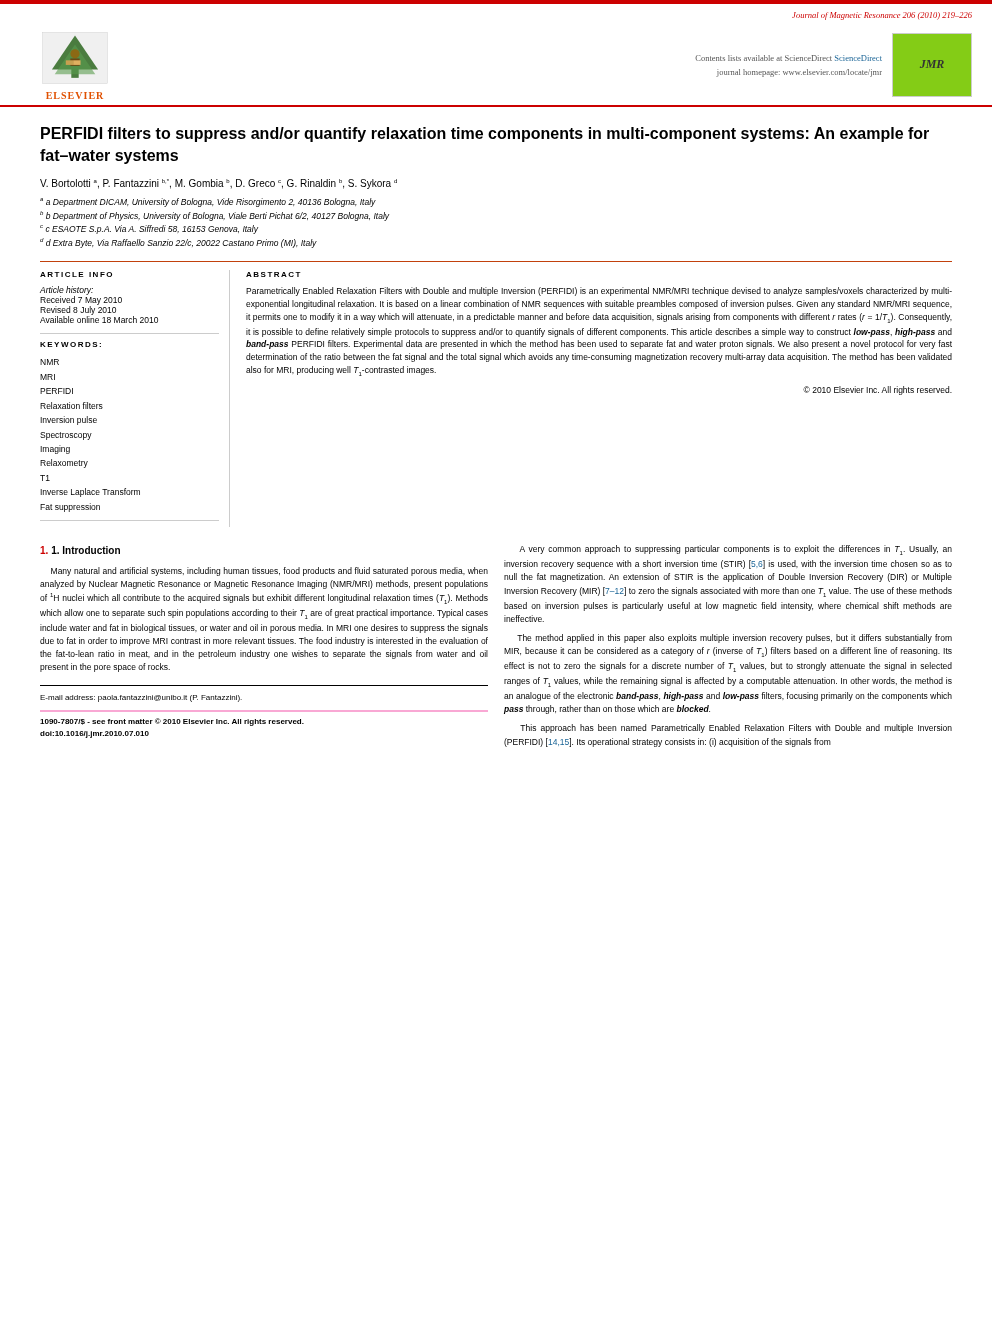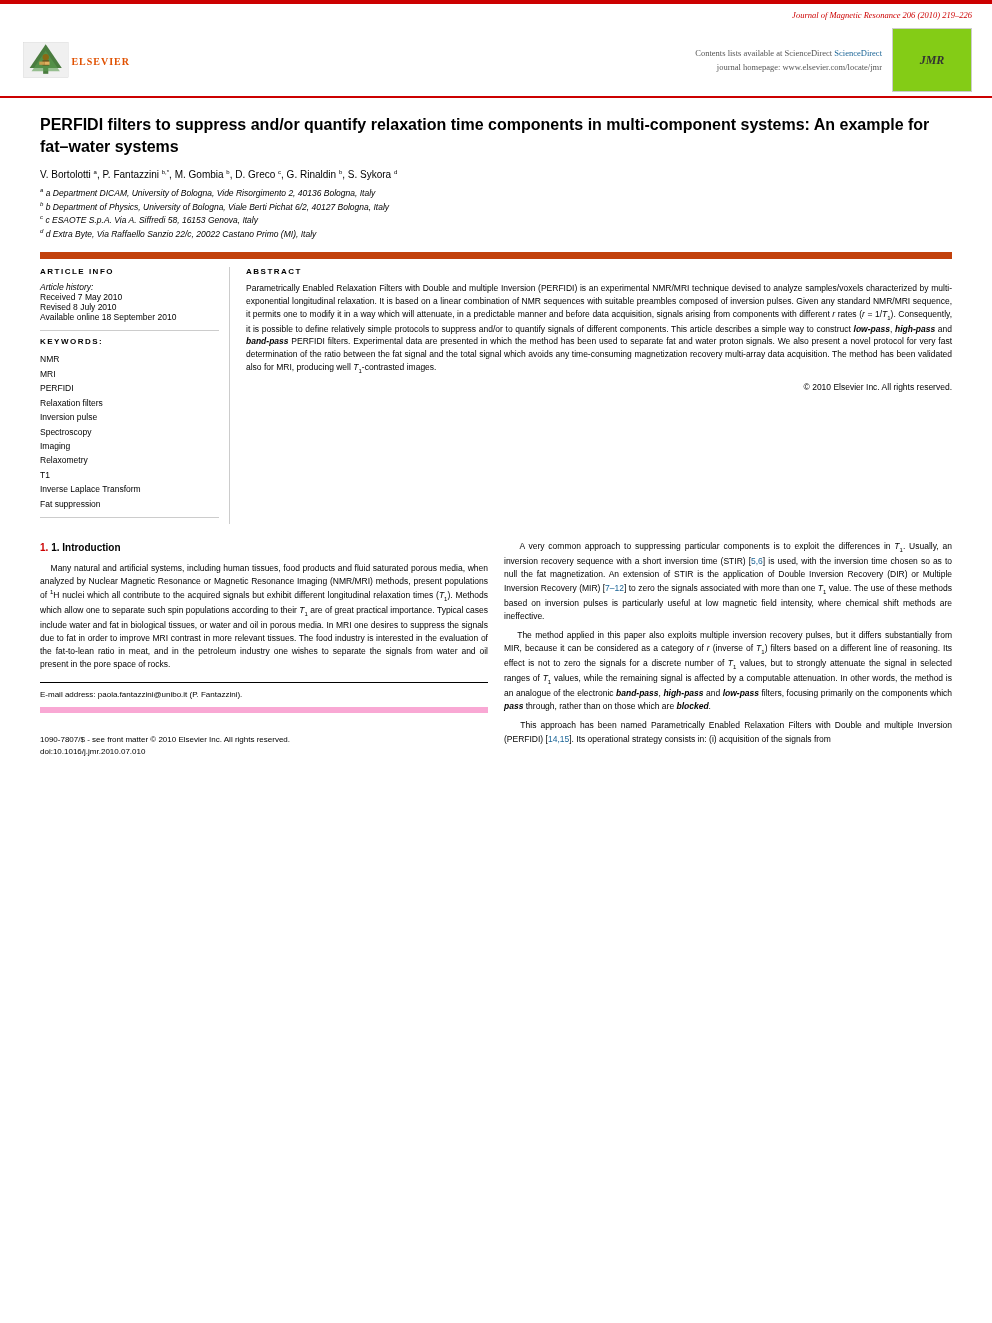--- a/index.html
+++ b/index.html
@@ -37,21 +37,21 @@
     .header-main {
       display: flex;
       align-items: center;
       justify-content: space-between;
       padding: 4px 0;
     }
 
     .elsevier-logo {
       width: 110px;
       display: flex;
-      flex-direction: row;
+      flex-direction: column;
       align-items: center;
     }
 
     .elsevier-tree {
       width: 80px;
       height: 60px;
     }
 
     .elsevier-label {
       font-size: 10px;
@@ -134,21 +134,21 @@
       margin-bottom: 12px;
       line-height: 1.5;
       font-style: italic;
     }
 
     
     .two-col {
       display: flex;
       gap: 16px;
       margin-bottom: 16px;
-      border-top: 7px solid #c2410c;
+      border-top: 1px solid #c2410c;
       padding-top: 8px;
     }
 
     .col-left {
       width: 190px;
       flex-shrink: 0;
       border-right: 1px solid #ccc;
       padding-right: 10px;
     }
 
@@ -249,22 +249,23 @@
       font-family: Arial, sans-serif;
     }
 
     .footnote-line {
       margin-bottom: 2px;
     }
 
     .issn-line {
       font-size: 8px;
       margin-top: 6px;
-      border-top: 6px solid #f9a8d4;
-      padding-top: 21px;
+      border-top: 2px solid #f9a8d4;
+      padding-top: 4px;
+      font-weight: bold;
     }
 
     sup { font-size: 6px; vertical-align: super; }
     sub { font-size: 6px; vertical-align: sub; }
 
     .ref-link { color: #1a6496; }
 
     .bold-italic { font-weight: bold; font-style: italic; }
   </style>
 </head>
@@ -323,21 +324,21 @@
 
   <div class="two-col">
 
     <div class="col-left">
       <div class="section-label">ARTICLE INFO</div>
 
       <div class="article-history">
         <div class="sub-label">Article history:</div>
         <div>Received 7 May 2010</div>
         <div>Revised 8 July 2010</div>
-        <div>Available online 18 September 2010</div>
+        <div>Available online 18 March 2010</div>
       </div>
 
       <hr class="divider-line">
 
       <div class="section-label">Keywords:</div>
       <ul class="keywords-list">
         <li>NMR</li>
         <li>MRI</li>
         <li>PERFIDI</li>
         <li>Relaxation filters</li>

